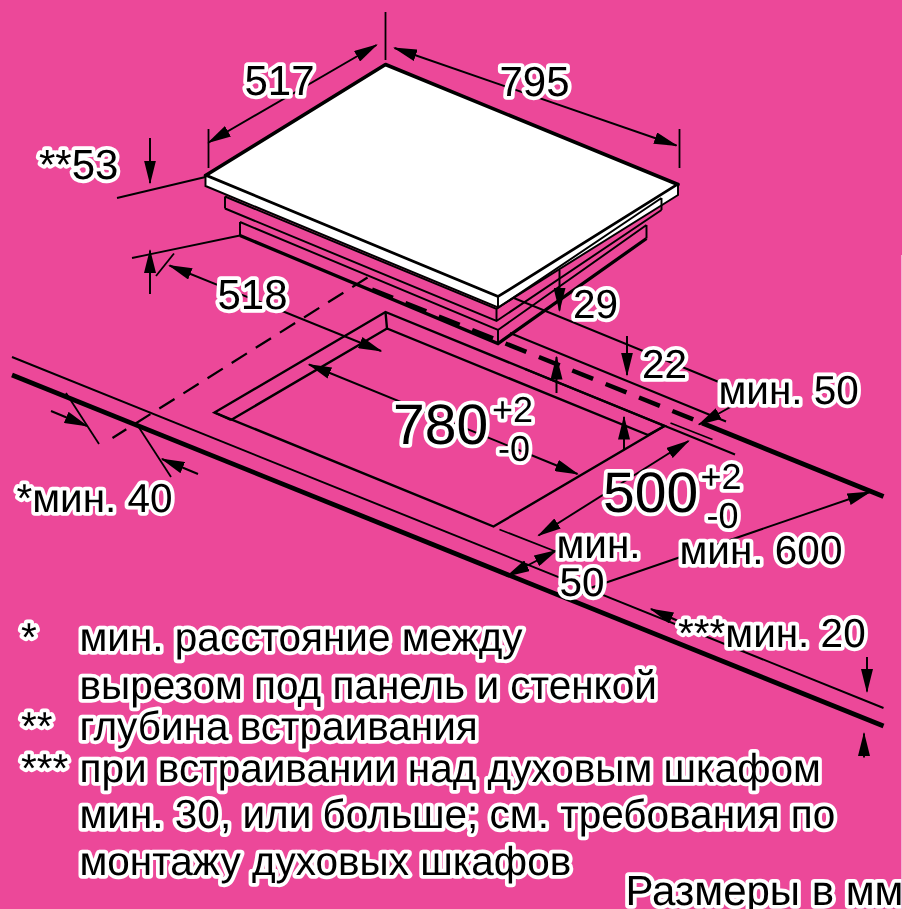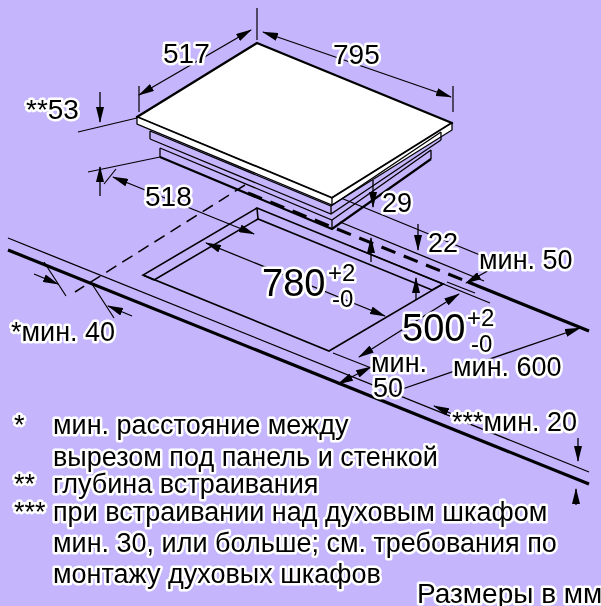--- a/index.html
+++ b/index.html
@@ -1,16 +1,16 @@
 <!DOCTYPE html>
 <html><head>
 <meta charset="utf-8">
 <style>
   html,body { margin:0; padding:0; background:#fff; }
-  .stage { position:relative; width:601px; height:606px; background:#c4b5fd; overflow:hidden; }
+  .stage { position:relative; width:601px; height:606px; background:#ec4899; overflow:hidden; }
   svg { display:block; }
   svg text {
     font-family:"Liberation Sans","DejaVu Sans",sans-serif;
     fill:#000;
     paint-order:stroke;
     stroke:#fff;
     stroke-width:5px;
     stroke-linejoin:round;
   }
   .t28 { font-size:28px; }

